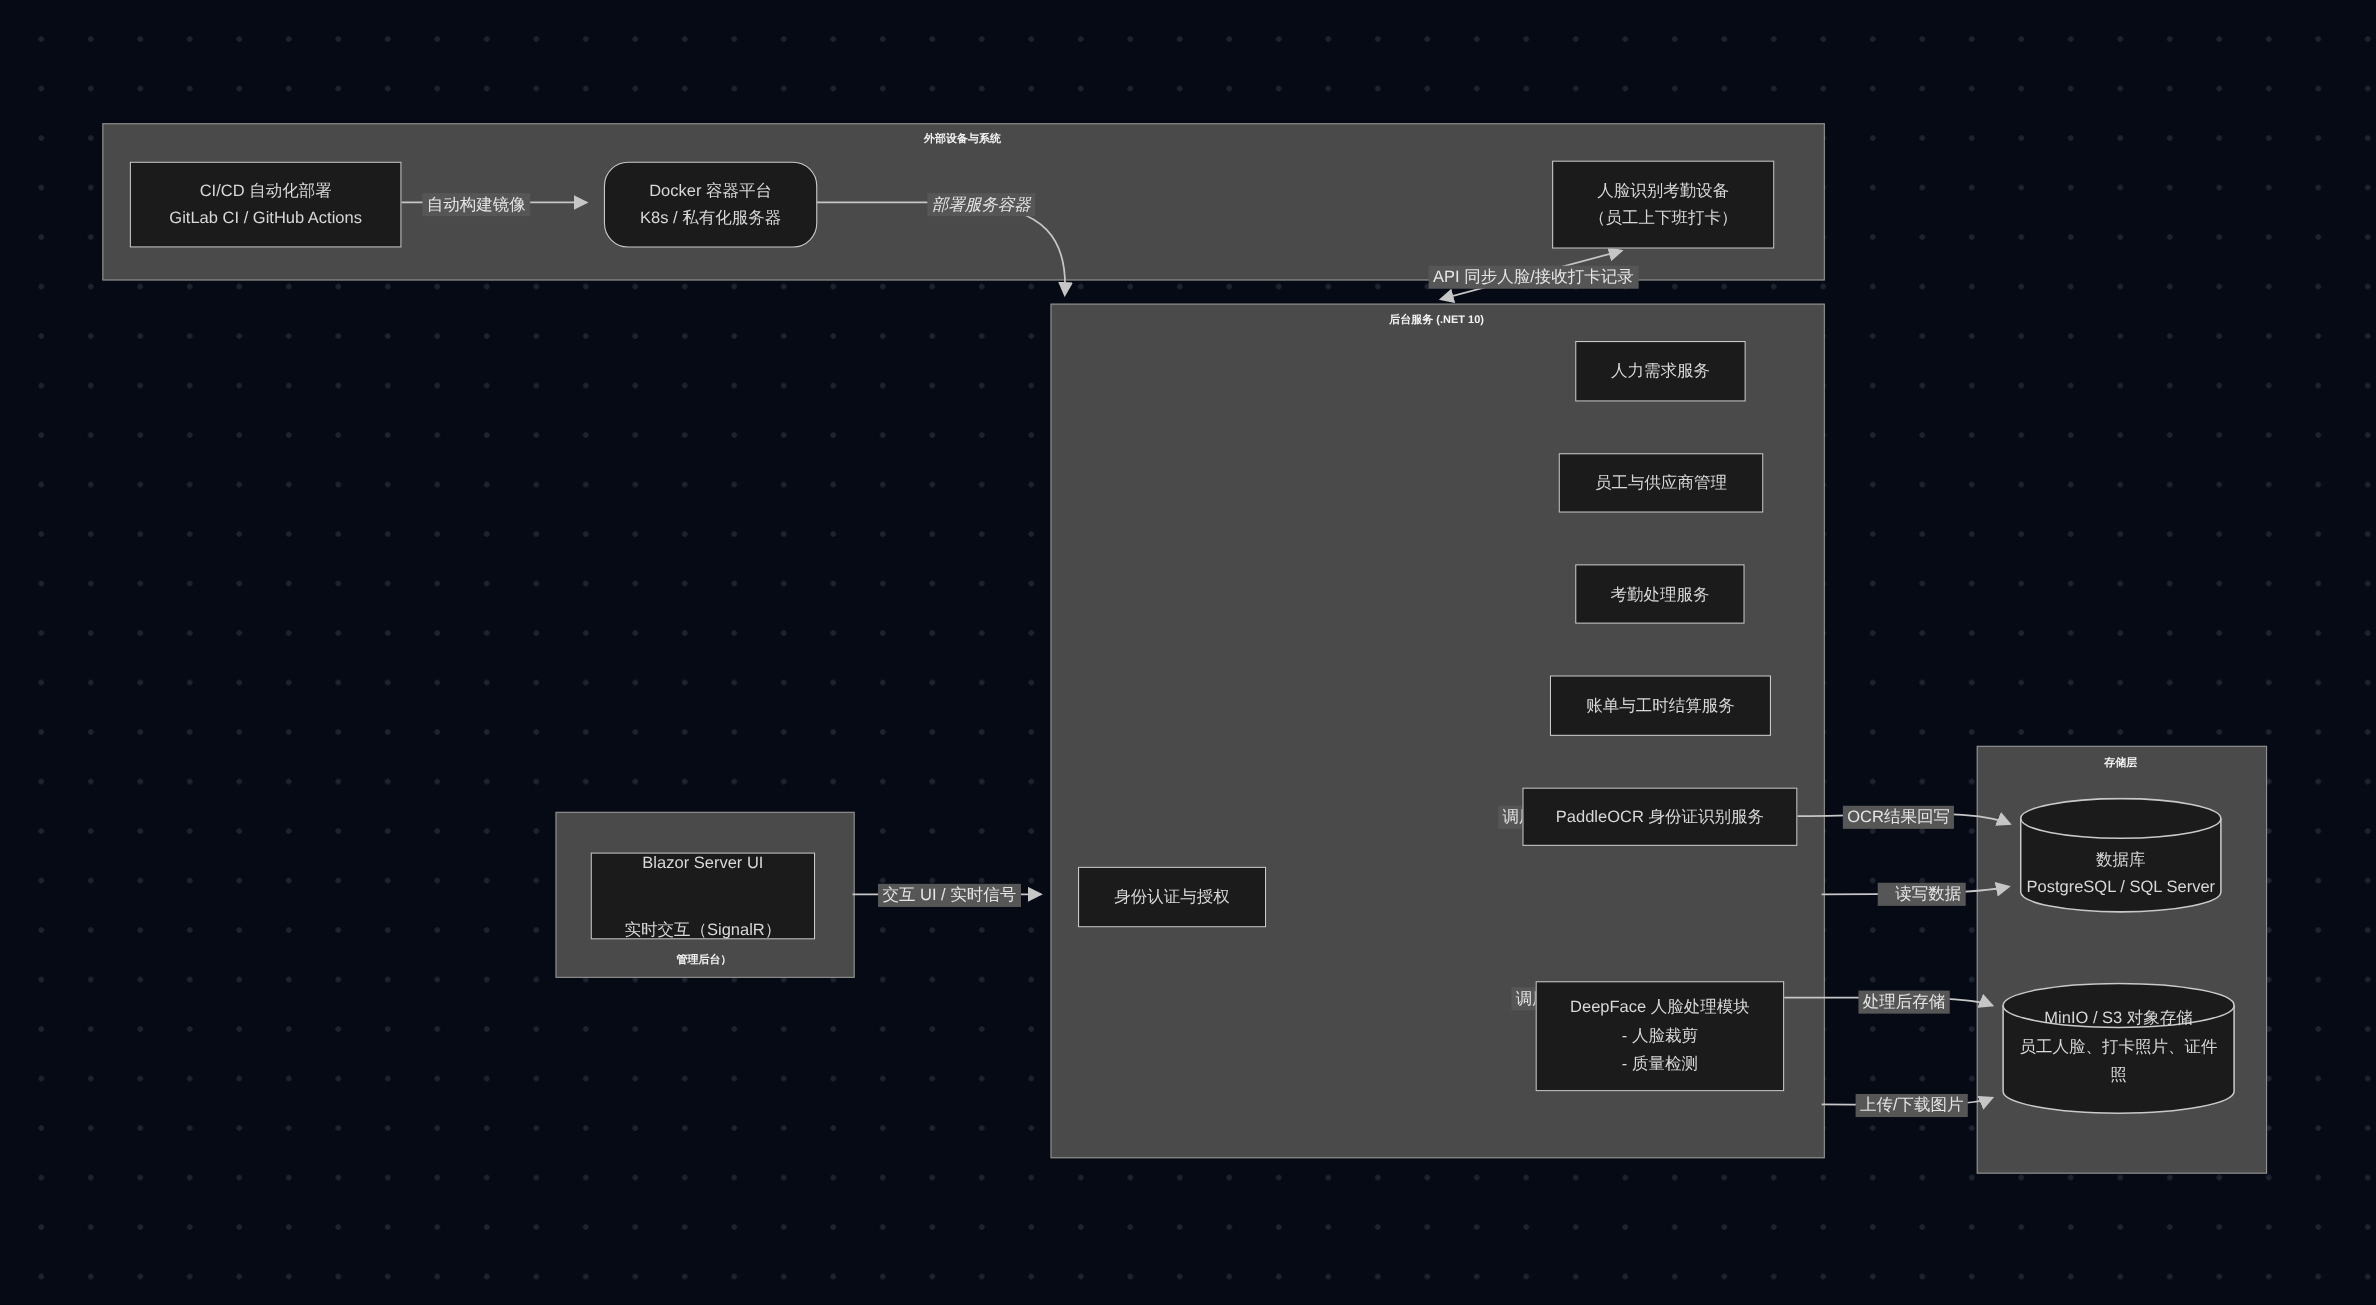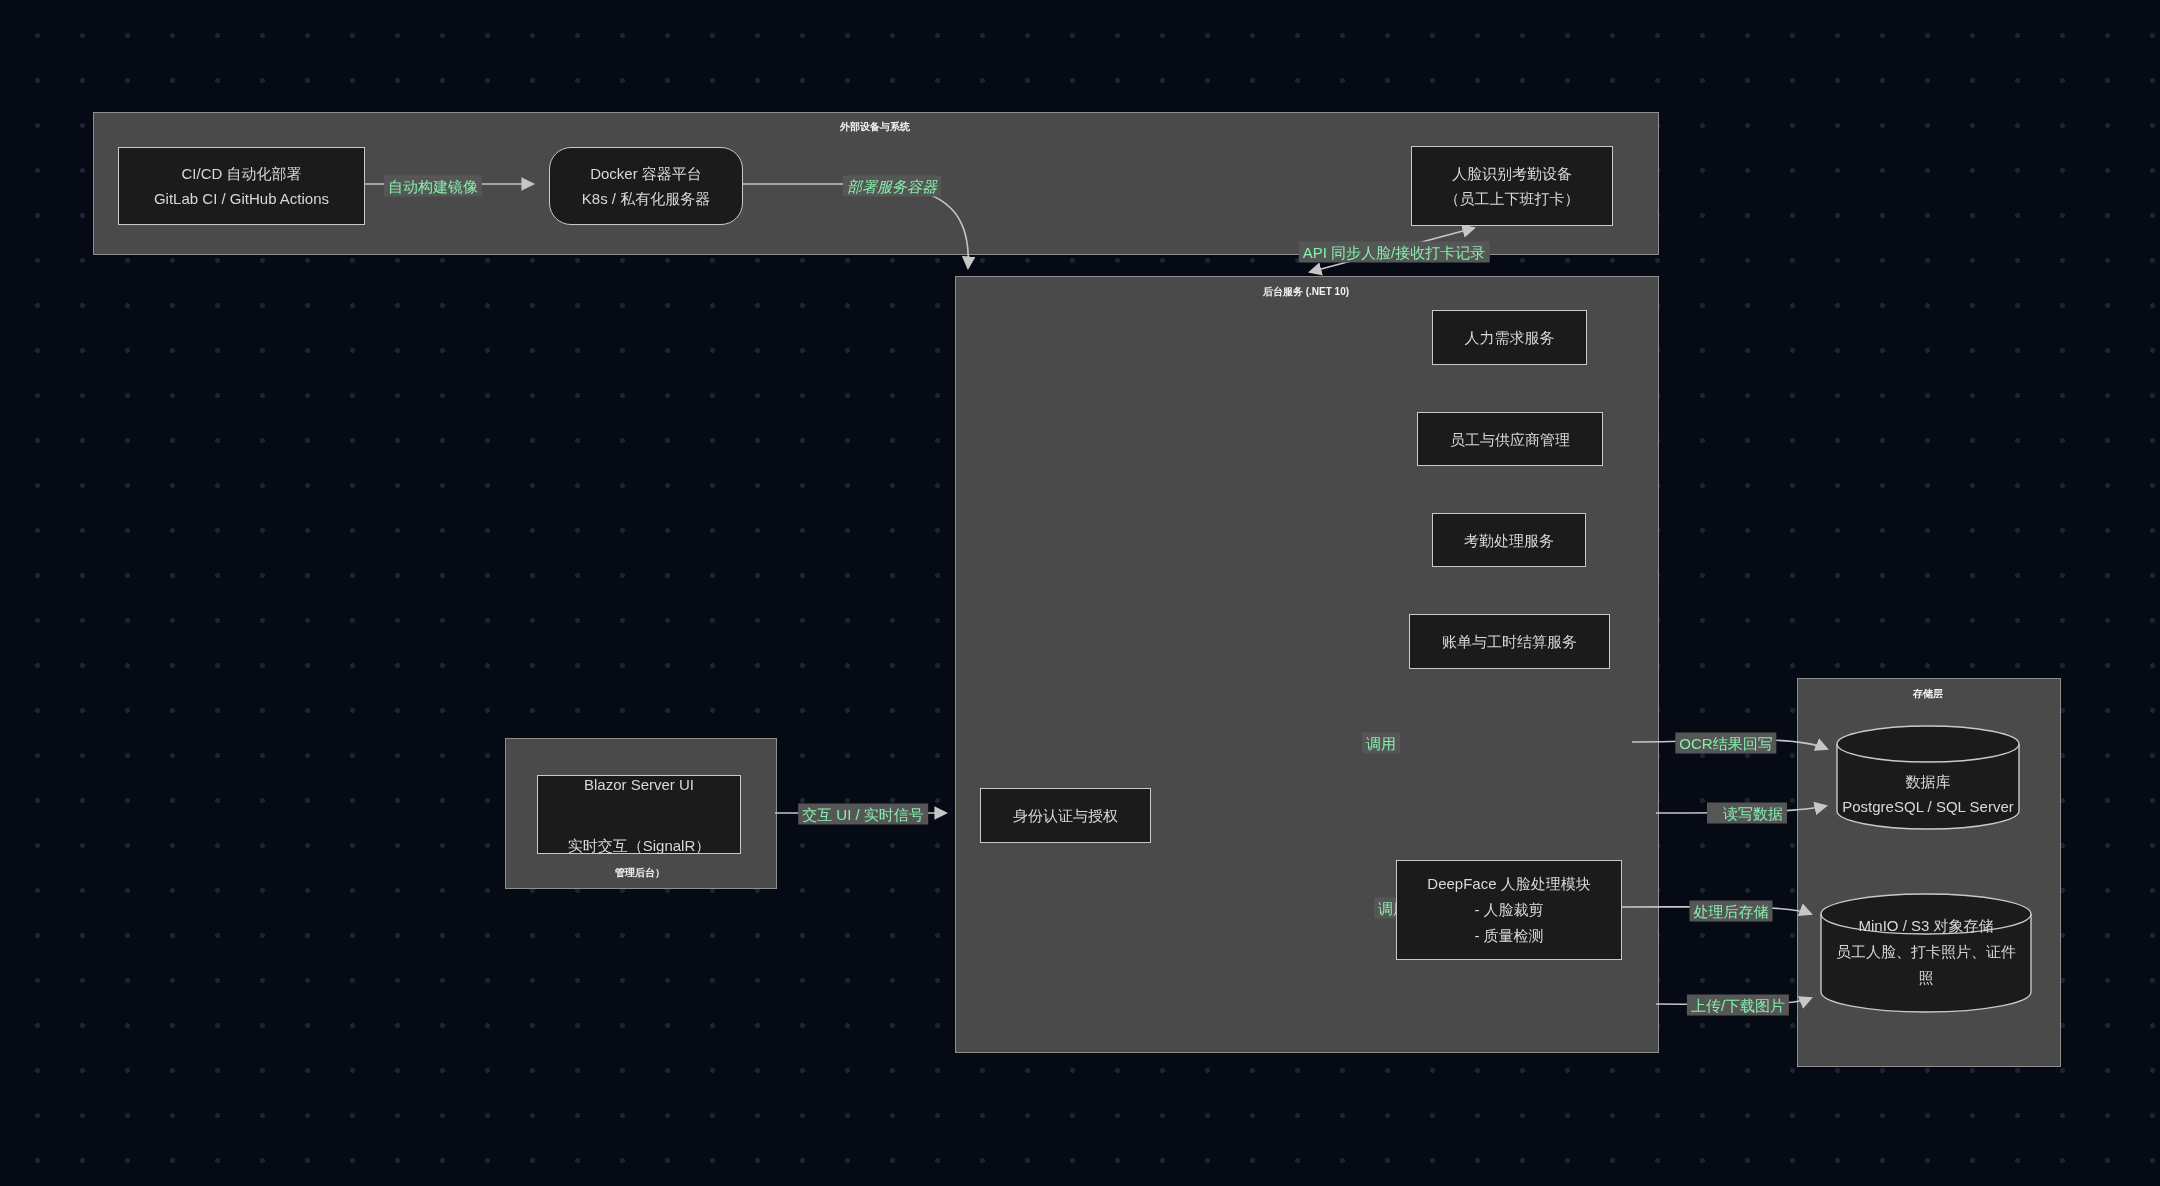--- a/index.html
+++ b/index.html
@@ -10,26 +10,26 @@
     background-size:45px 45px;background-position:15px 13px;
     font-family:"Liberation Sans","DejaVu Sans",sans-serif;
   }
   .cluster{position:absolute;background:#4a4a4a;border:1px solid #8f8f8f;z-index:1;}
   .cluster-title{position:absolute;z-index:2;color:#f2f2f2;font-weight:bold;font-size:10px;
     line-height:24px;text-align:center;white-space:pre;}
   .edges{position:absolute;left:0;top:0;z-index:3;}
   .node{position:absolute;background:#1b1b1b;border:1px solid #c9c9c9;z-index:5;
     display:flex;flex-direction:column;align-items:center;justify-content:center;
     color:#d8d8d8;font-size:15px;line-height:25px;text-align:center;white-space:nowrap;}
-  .node.tall{line-height:26px;}
+  .node.tall{line-height:26px;margin-top:32px;}
   .cyl{position:absolute;z-index:5;}
   .cyl-label{position:absolute;z-index:6;display:flex;flex-direction:column;align-items:center;
     justify-content:center;color:#d8d8d8;font-size:15px;line-height:26px;text-align:center;}
   .elabel{position:absolute;z-index:7;transform:translate(-50%,-50%);background:#565656;
-    color:#86efac;font-size:15px;line-height:19px;padding:1px 4px;white-space:nowrap;}
+    color:#e5e5e5;font-size:15px;line-height:19px;padding:1px 4px;white-space:nowrap;}
   .elabel.frag{transform:translate(0,-50%);z-index:4;}
 </style>
 </head>
 <body>
 
 <div class="canvas">
 
   <div class="cluster" style="left:93px;top:112px;width:1564px;height:141px;"></div>
   <div class="cluster" style="left:955px;top:276px;width:702px;height:775px;"></div>
   <div class="cluster" style="left:505px;top:738px;width:270px;height:149px;"></div>
@@ -88,20 +88,23 @@
   </div>
 
   <div class="node" style="left:1432px;top:513px;width:152px;height:52px;">
     <div>考勤处理服务</div>
   </div>
 
   <div class="node" style="left:1409px;top:614px;width:199px;height:53px;">
     <div>账单与工时结算服务</div>
   </div>
 
+  <div class="node" style="left:1384px;top:716px;width:248px;height:51px;">
+    <div>PaddleOCR 身份证识别服务</div>
+  </div>
 
   <div class="node" style="left:980px;top:788px;width:169px;height:53px;">
     <div>身份认证与授权</div>
   </div>
 
   <div class="node tall" style="left:1396px;top:860px;width:224px;height:98px;">
     <div>DeepFace 人脸处理模块</div>
     <div>- 人脸裁剪</div>
     <div>- 质量检测</div>
   </div>

